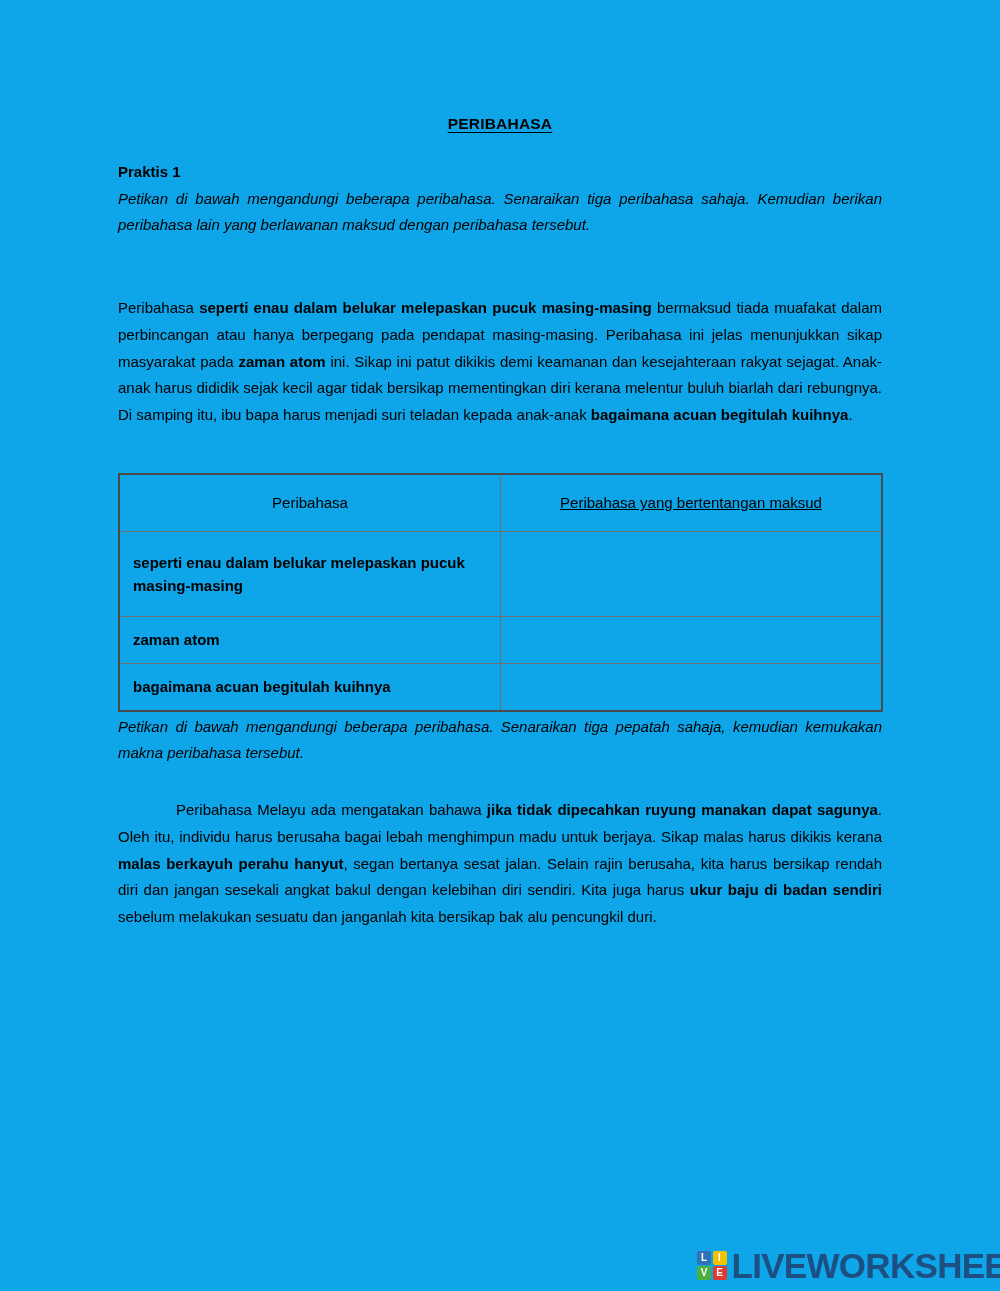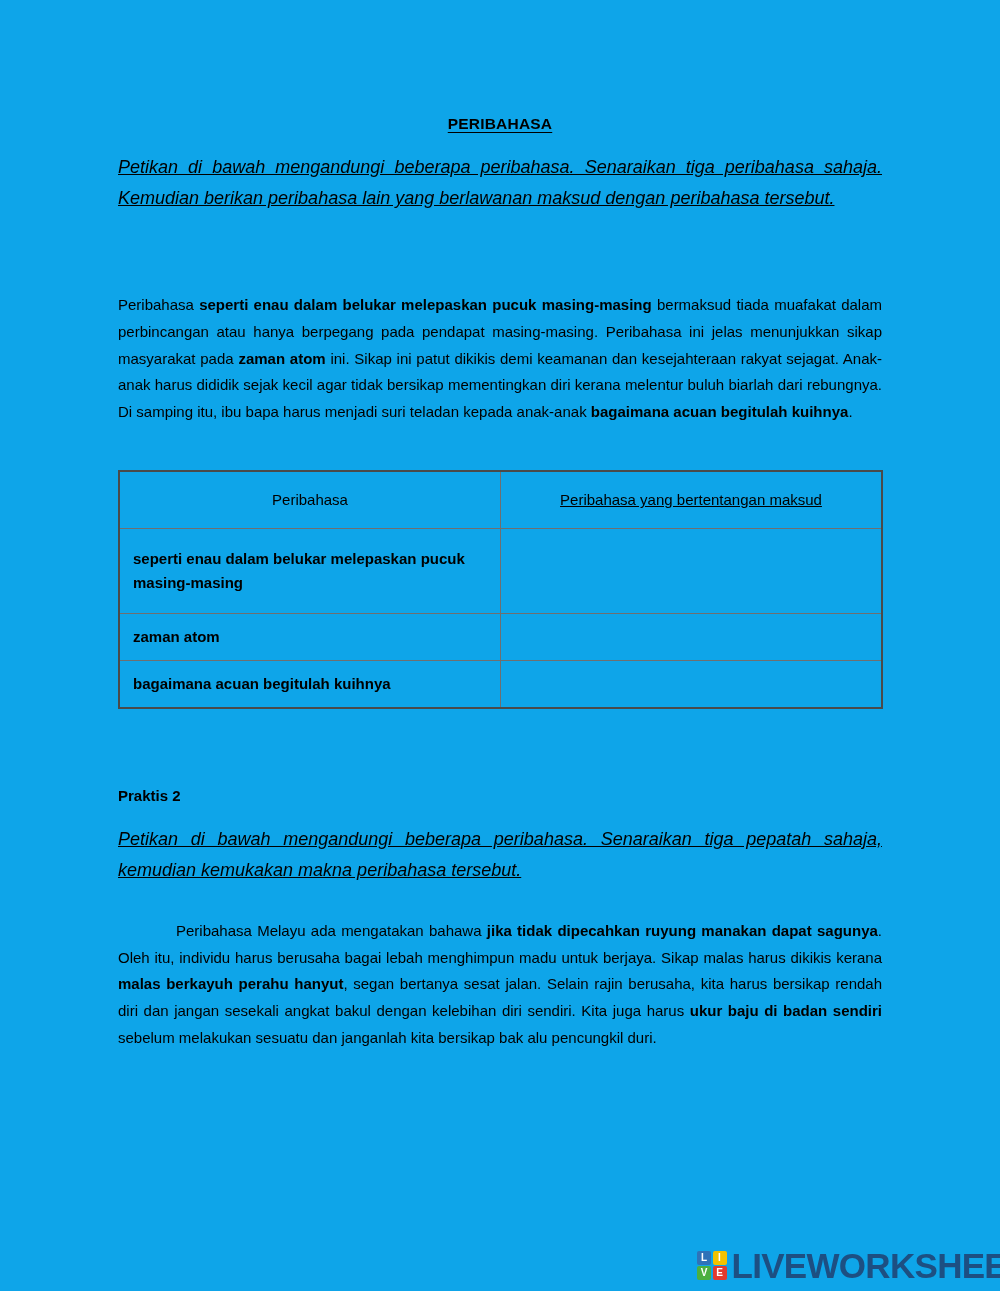--- a/index.html
+++ b/index.html
@@ -47,36 +47,35 @@
 
   .section-heading {
     font-weight: bold;
     font-size: 15px;
     margin: 26px 0 0 0;
     line-height: 1.5;
   }
 
   .instruction {
     font-style: italic;
-    font-size: 18px;
+    font-size: 15px;
     line-height: 1.72;
     text-align: justify;
-    margin: 17px 0 0 0;
-    text-decoration: underline;
+    margin: 2px 0 0 0;
   }
 
   .body-para {
     font-size: 15px;
     line-height: 1.78;
     text-align: justify;
     margin: 0;
   }
   .body-para b { font-weight: bold; }
 
-  .para-block-1 { margin-top: 78px; }
+  .para-block-1 { margin-top: 58px; }
   .para-block-2 { margin-top: 32px; text-indent: 58px; }
 
   
   .pb-table {
     margin-top: 44px;
     width: 760px;
     border-collapse: collapse;
     table-layout: fixed;
   }
   .pb-table td, .pb-table th {
@@ -161,20 +160,21 @@
 </style>
 </head>
 <body>
 
 <div class="page">
 
   <div class="content">
 
     <h1 class="doc-title"><span>PERIBAHASA</span></h1>
 
+    <div class="section-heading">Praktis 1</div>
 
     <p class="instruction">Petikan di bawah mengandungi beberapa peribahasa. Senaraikan tiga peribahasa sahaja. Kemudian berikan peribahasa lain yang berlawanan maksud dengan peribahasa tersebut.</p>
 
     <p class="body-para para-block-1"><span>Peribahasa </span><b>seperti enau dalam belukar melepaskan pucuk masing-masing</b><span> bermaksud tiada muafakat dalam perbincangan atau hanya berpegang pada pendapat masing-masing. Peribahasa ini jelas menunjukkan sikap masyarakat pada </span><b>zaman atom</b><span> ini. Sikap ini patut dikikis demi keamanan dan kesejahteraan rakyat sejagat. Anak-anak harus dididik sejak kecil agar tidak bersikap mementingkan diri kerana melentur buluh biarlah dari rebungnya. Di samping itu, ibu bapa harus menjadi suri teladan kepada anak-anak </span><b>bagaimana acuan begitulah kuihnya</b><span>.</span></p>
 
     <table class="pb-table">
       <thead>
         <tr>
           <th class="col-a">Peribahasa</th>
           <th class="col-b">Peribahasa yang bertentangan maksud</th>
@@ -195,21 +195,20 @@
         </tr>
         <tr class="r-short">
           <td class="col-a">bagaimana acuan begitulah kuihnya</td>
           <td class="col-b">
               <div class="answer-cell"></div>
             </td>
         </tr>
       </tbody>
     </table>
 
-    <div class="section-heading" style="margin-top:76px;">Praktis 2</div>
 
     <p class="instruction">Petikan di bawah mengandungi beberapa peribahasa. Senaraikan tiga pepatah sahaja, kemudian kemukakan makna peribahasa tersebut.</p>
 
     <p class="body-para para-block-2"><span>Peribahasa Melayu ada mengatakan bahawa </span><b>jika tidak dipecahkan ruyung manakan dapat sagunya</b><span>. Oleh itu, individu harus berusaha bagai lebah menghimpun madu untuk berjaya. Sikap malas harus dikikis kerana </span><b>malas berkayuh perahu hanyut</b><span>, segan bertanya sesat jalan. Selain rajin berusaha, kita harus bersikap rendah diri dan jangan sesekali angkat bakul dengan kelebihan diri sendiri. Kita juga harus </span><b>ukur baju di badan sendiri</b><span> sebelum melakukan sesuatu dan janganlah kita bersikap bak alu pencungkil duri.</span></p>
 
   </div>
 
   <div class="lw-logo">
     <div class="lw-tiles">
       <div class="lw-tile t-l">L</div>

